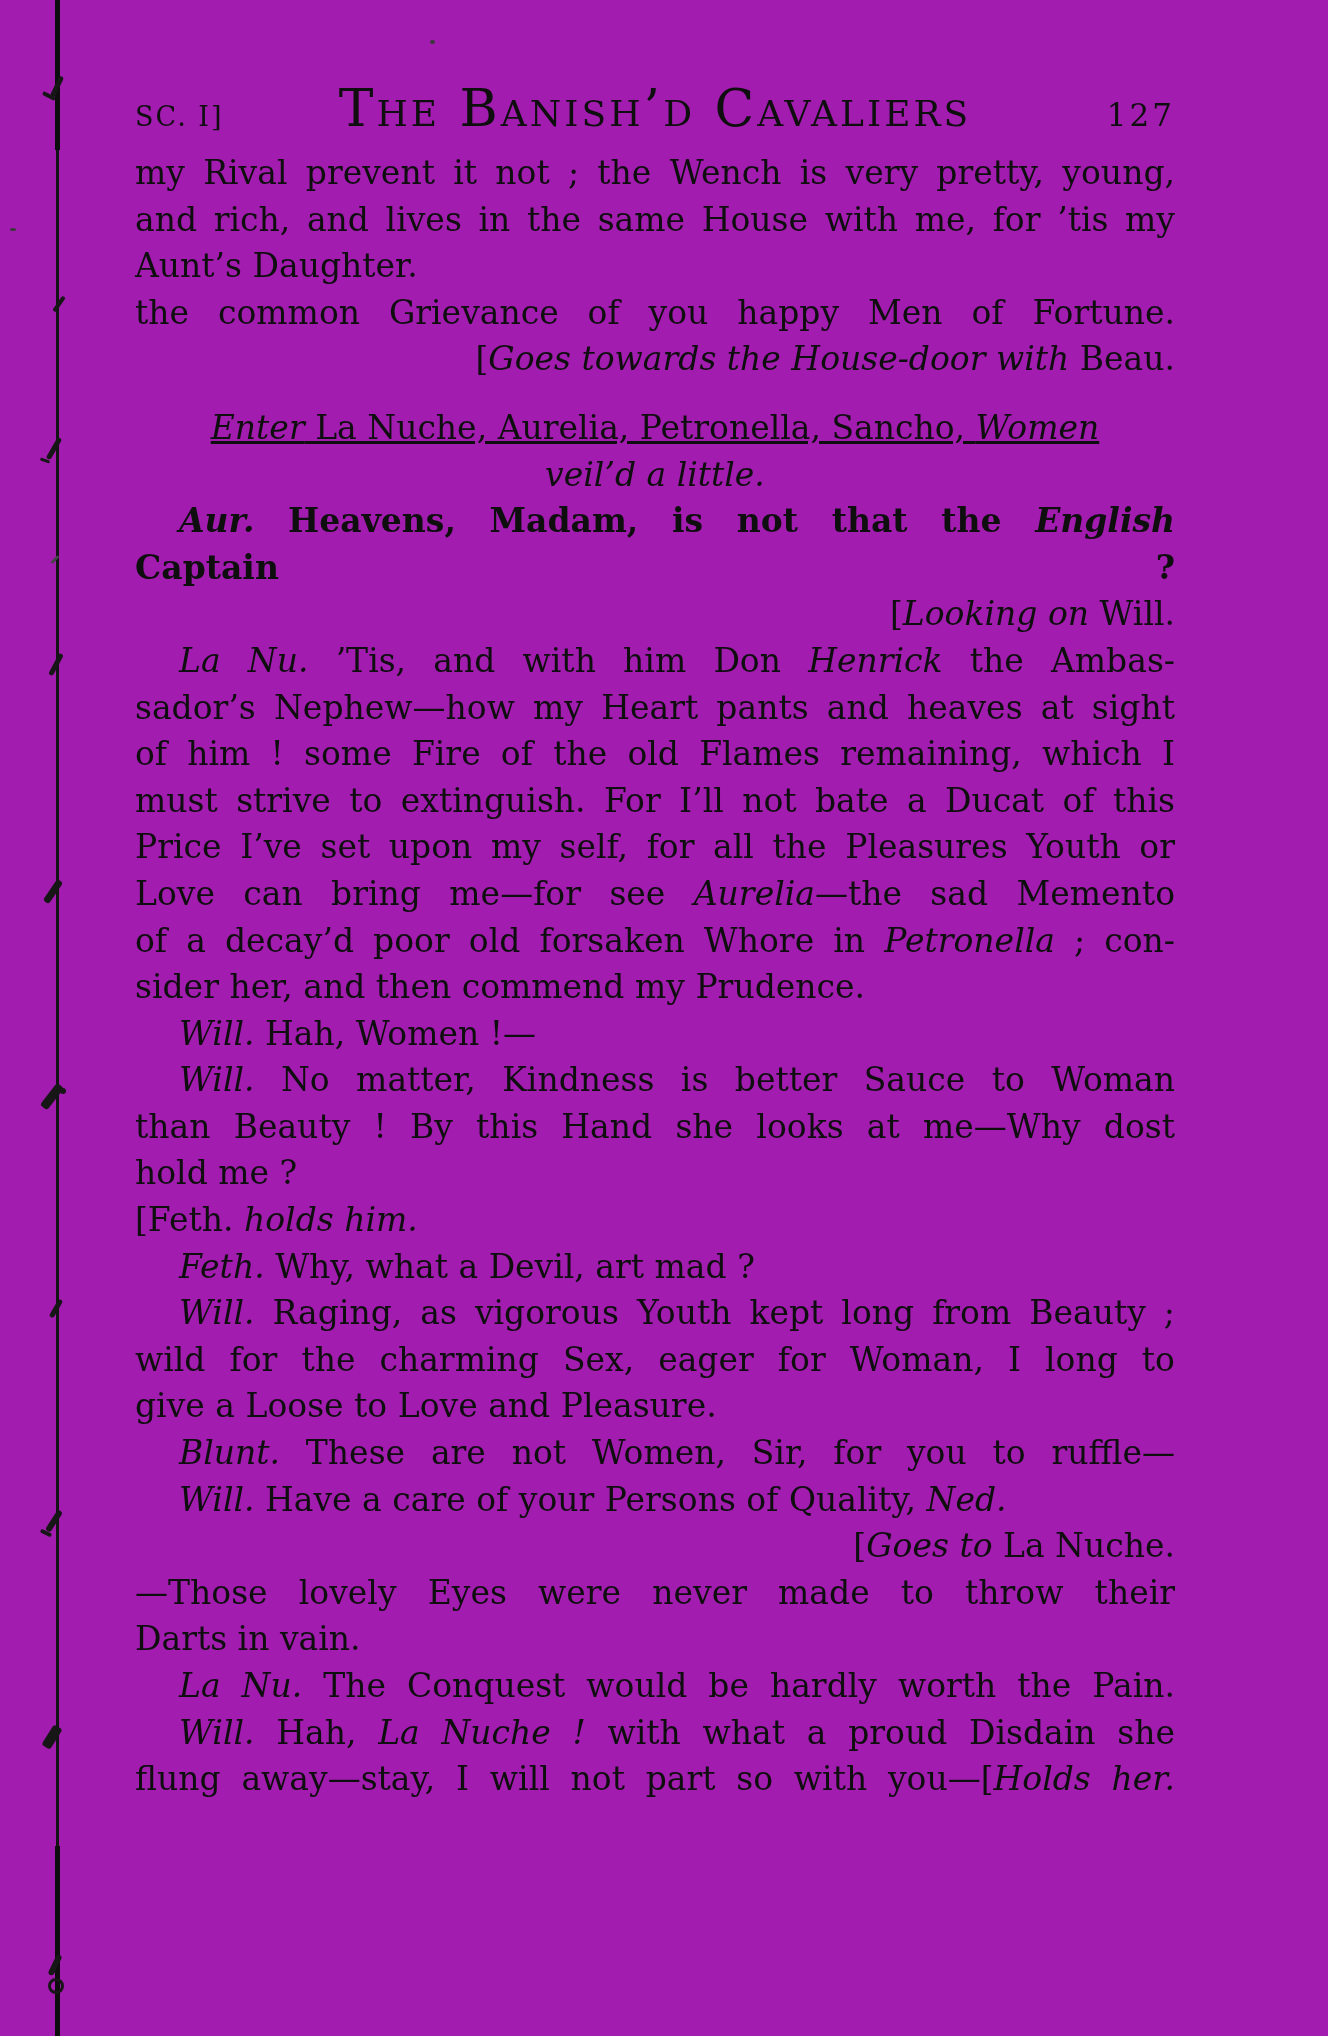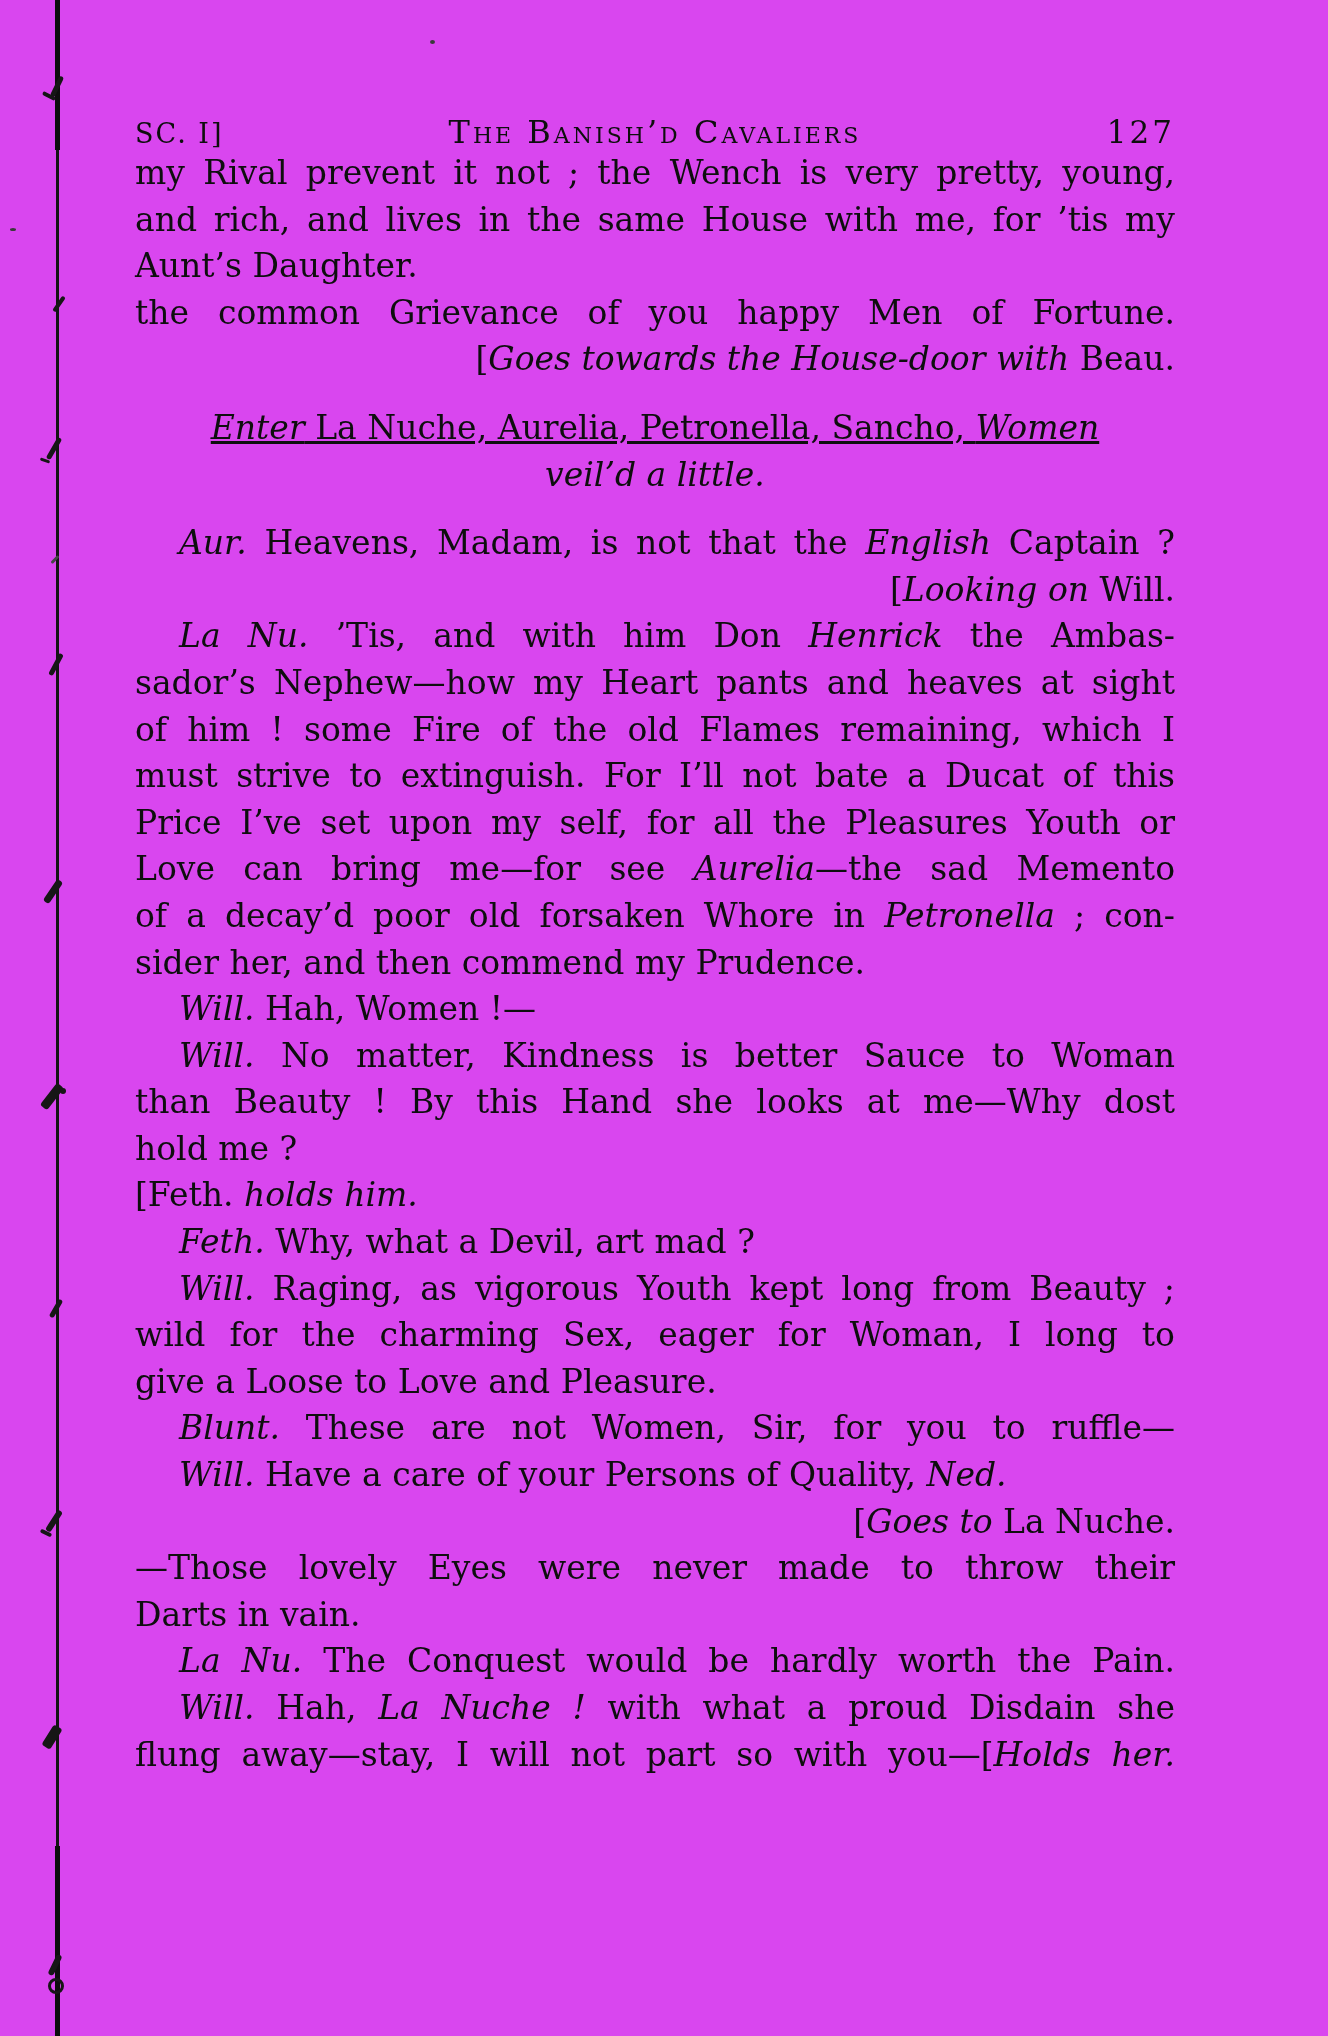--- a/index.html
+++ b/index.html
@@ -1,40 +1,40 @@
 <!DOCTYPE html>
 <html><head>
 <meta charset="utf-8">
 <style>
   html,body { margin:0; padding:0; background:#e8e8e8; }
   .page {
     position:relative;
     width:1328px; height:2036px;
     margin:0 auto;
-    background:#d946ef;
+    background:#a21caf;
     overflow:hidden;
     font-family:"DejaVu Serif","Liberation Serif",serif;
     color:#0e0e0e;
   }
 
   
   .gutter { position:absolute; left:56px; top:0; width:3px; height:100%; background:#131313; }
   .gutter::before { content:""; position:absolute; left:-1px; top:0; width:5px; height:150px; background:#0d0d0d; }
   .gutter::after  { content:""; position:absolute; left:-1px; bottom:0; width:5px; height:190px; background:#0d0d0d; }
   .mark { position:absolute; display:block; background:#161616; border-radius:3px; font-style:normal; }
   .mark.curl { background:transparent; border:3px solid #161616; border-radius:50%; }
   .speck { position:absolute; display:block; background:#3a3a3a; border-radius:50%; font-style:normal; }
 
   
   .running-head {
     position:absolute; left:135px; top:78px; width:1040px;
     display:flex; align-items:baseline;
   }
   .scene   { width:190px; font-size:27px; letter-spacing:2px; }
-  .title   { flex:1; text-align:center; font-variant:small-caps; font-size:32px; letter-spacing:3px;margin-top:35px; }
+  .title   { flex:1; text-align:center; font-variant:small-caps; font-size:52px; letter-spacing:3px; }
   .pagenum { width:190px; text-align:right; font-size:31px; letter-spacing:3px; }
 
   
   .text-block {
     position:absolute; left:135px; top:150px; width:1040px;
     font-size:33px; line-height:46.6px;
   }
   .line { text-align:left; }
   .line.justify { text-align:justify; text-align-last:justify; }
   .line.center  { text-align:center; }
@@ -78,21 +78,21 @@
   </header>
 
   <main class="text-block" id="text-block">
       <div class="line justify"><span>my Rival prevent it not ; the Wench is very pretty, young,</span></div>
       <div class="line justify"><span>and rich, and lives in the same House with me, for ’tis my</span></div>
       <div class="line"><span>Aunt’s Daughter.</span></div>
       <div class="line justify"><span>the common Grievance of you happy Men of Fortune.</span></div>
       <div class="line right"><span>[</span><span class="it">Goes towards the House-door with</span><span> Beau.</span></div>
       <div class="line center" style="margin-top: 22px; text-decoration: underline;"><span class="it">Enter</span><span> La Nuche, Aurelia, Petronella, Sancho, </span><span class="it">Women</span></div>
       <div class="line center"><span class="it">veil’d a little.</span></div>
-      <div class="line justify indent" style="margin-top: 22px;"><span class="it">Aur.</span><span> Heavens, Madam, is not that the </span><span class="it">English</span><span> Captain ?</span></div>
+      <div class="line justify indent" style=" font-weight: bold;"><span class="it">Aur.</span><span> Heavens, Madam, is not that the </span><span class="it">English</span><span> Captain ?</span></div>
       <div class="line right"><span>[</span><span class="it">Looking on</span><span> Will.</span></div>
       <div class="line justify indent"><span class="it">La Nu.</span><span> ’Tis, and with him Don </span><span class="it">Henrick</span><span> the Ambas-</span></div>
       <div class="line justify"><span>sador’s Nephew—how my Heart pants and heaves at sight</span></div>
       <div class="line justify"><span>of him ! some Fire of the old Flames remaining, which I</span></div>
       <div class="line justify"><span>must strive to extinguish. For I’ll not bate a Ducat of this</span></div>
       <div class="line justify"><span>Price I’ve set upon my self, for all the Pleasures Youth or</span></div>
       <div class="line justify"><span>Love can bring me—for see </span><span class="it">Aurelia</span><span>—the sad Memento</span></div>
       <div class="line justify"><span>of a decay’d poor old forsaken Whore in </span><span class="it">Petronella</span><span> ; con-</span></div>
       <div class="line"><span>sider her, and then commend my Prudence.</span></div>
       <div class="line indent"><span class="it">Will.</span><span> Hah, Women !—</span></div>

